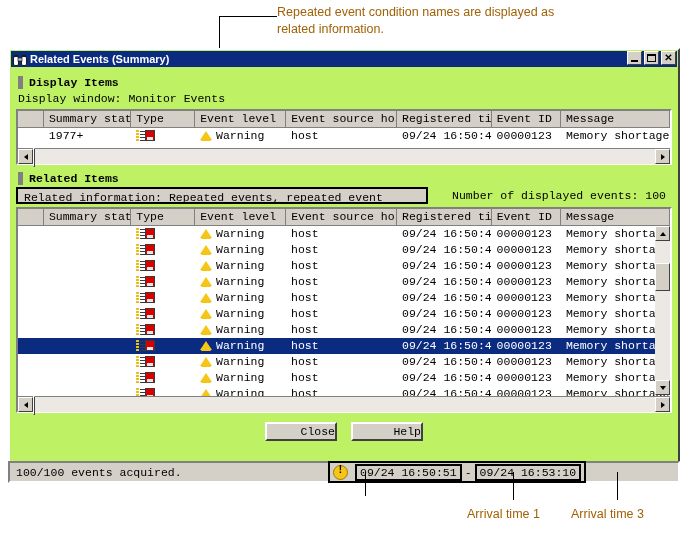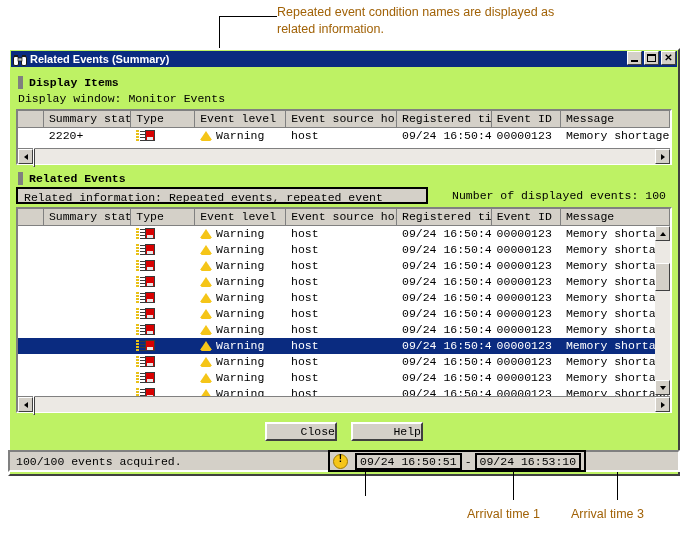--- a/index.html
+++ b/index.html
@@ -219,21 +219,21 @@
     border: 2px solid; border-color:#ffffff #404040 #404040 #ffffff;
     box-sizing: border-box;
     font-family: "Liberation Mono", monospace;
     font-size: 11.5px; color:#000;
     line-height: 15px; text-align:right;
   }
 
   
   .statusbar {
     position: absolute;
-    left: 8px; top: 450px; width: 672px; height: 22px;
+    left: 8px; top: 461px; width: 672px; height: 22px;
     background:#d4d0c8;
     border: 2px solid; border-color:#808080 #ffffff #ffffff #808080;
     box-sizing: border-box;
     display:flex; align-items:center;
   }
   .status-left {
     font-family: "Liberation Mono", monospace;
     font-size: 11.5px; color:#000; padding-left: 6px; flex:1;
   }
   .nodisp-box {
@@ -314,21 +314,21 @@
           <div class="c w2">Type</div>
           <div class="c w3">Event level</div>
           <div class="c w4">Event source host</div>
           <div class="c w5">Registered time</div>
           <div class="c w6">Event ID</div>
           <div class="c w7">Message</div>
         </div>
         <div class="rows" style="height:20px;">
           <div class="row">
             <div class="c w0"></div>
-            <div class="c w1">2220+</div>
+            <div class="c w1">1977+</div>
             <div class="c w2">
               <span class="type-icon">
                 <span class="lst">
                   <span style="top:0px"></span>
                     <span style="top:3px"></span>
                     <span style="top:6px"></span>
                     <span style="top:9px"></span>
                   <b style="top:1px"></b>
                     <b style="top:4px"></b>
                     <b style="top:7px"></b>
@@ -350,21 +350,21 @@
             </span>
           <span class="sb-track"><span class="sb-thumb" style="width:600px;"></span></span>
           <span class="sb-btn">
               <span class="ar right"></span>
             </span>
         </div>
       </div>
 
       <div class="section-head" style="margin-top:7px;">
         <span class="bar"></span>
-        <span class="label">Related Events</span>
+        <span class="label">Related Items</span>
       </div>
 
       <div class="relinfo-wrap">
         <div class="relinfo-box">Related information: Repeated events, repeated event condition1</div>
         <div class="relcount">Number of displayed events: 100</div>
       </div>
 
       <div class="listctl" style="height:206px;">
         <div class="colhead">
           <div class="c w0"></div>

